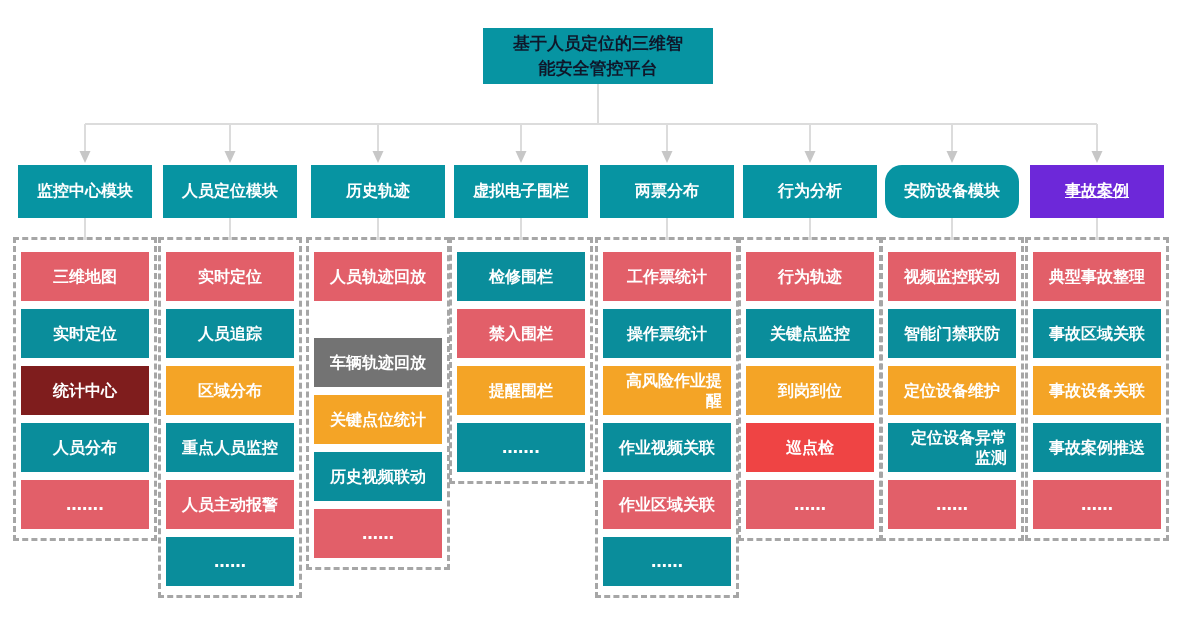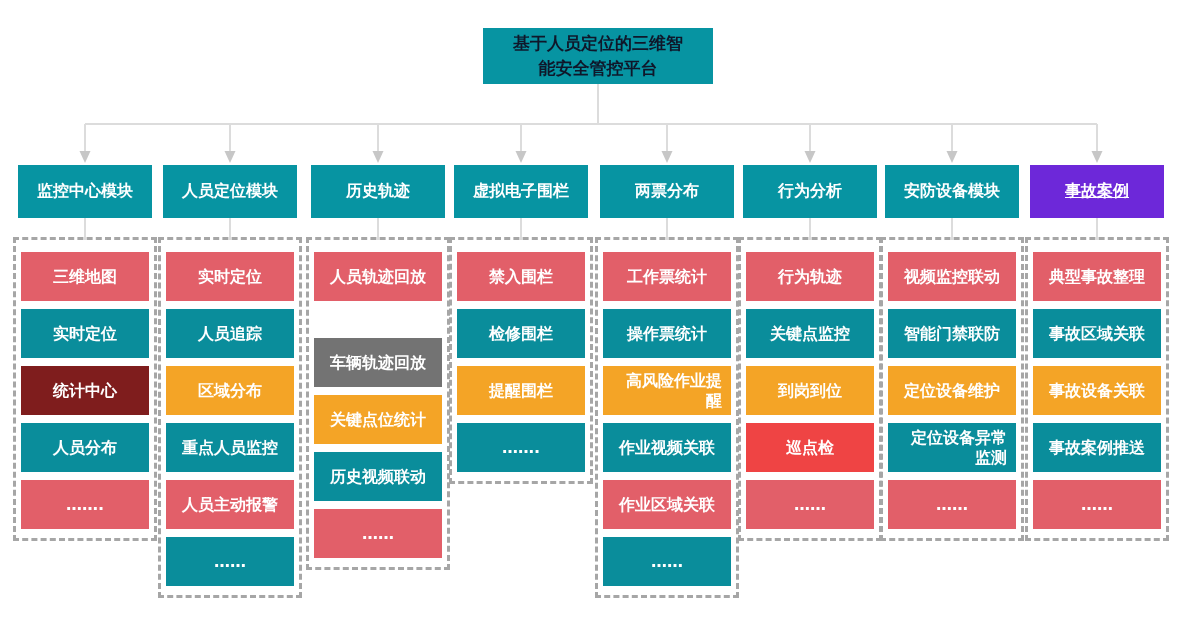--- a/index.html
+++ b/index.html
@@ -103,22 +103,22 @@
       <div class="feature-item" style="background-color: #737373; margin-top: 37px;">车辆轨迹回放</div>
       <div class="feature-item" style="background-color: rgb(244, 164, 38);">关键点位统计</div>
       <div class="feature-item" style="background-color: rgb(10, 141, 155);">历史视频联动</div>
       <div class="feature-item" style="background-color: rgb(226, 95, 105);">……</div>
     </div>
   </div>
 
   <div class="col" style="left:449px">
     <div class="module-header" style="background-color: rgb(7, 148, 162);">虚拟电子围栏</div>
     <div class="item-box">
+      <div class="feature-item" style="background-color: rgb(10, 141, 155);">检修围栏</div>
       <div class="feature-item" style="background-color: rgb(226, 95, 105);">禁入围栏</div>
-      <div class="feature-item" style="background-color: rgb(10, 141, 155);">检修围栏</div>
       <div class="feature-item" style="background-color: rgb(244, 164, 38);">提醒围栏</div>
       <div class="feature-item" style="background-color: rgb(10, 141, 155);">…….</div>
     </div>
   </div>
 
   <div class="col" style="left:595px">
     <div class="module-header" style="background-color: rgb(7, 148, 162);">两票分布</div>
     <div class="item-box">
       <div class="feature-item" style="background-color: rgb(226, 95, 105);">工作票统计</div>
       <div class="feature-item" style="background-color: rgb(10, 141, 155);">操作票统计</div>
@@ -134,21 +134,21 @@
     <div class="item-box">
       <div class="feature-item" style="background-color: rgb(226, 95, 105);">行为轨迹</div>
       <div class="feature-item" style="background-color: rgb(10, 141, 155);">关键点监控</div>
       <div class="feature-item" style="background-color: rgb(244, 164, 38);">到岗到位</div>
       <div class="feature-item" style="background-color: #ef4444;">巡点检</div>
       <div class="feature-item" style="background-color: rgb(226, 95, 105);">……</div>
     </div>
   </div>
 
   <div class="col" style="left:880px">
-    <div class="module-header" style="background-color: rgb(7, 148, 162);">安防设备模块</div>
+    <div class="module-header" style="background-color: rgb(7, 148, 162); border-radius: 17px;">安防设备模块</div>
     <div class="item-box">
       <div class="feature-item" style="background-color: rgb(226, 95, 105);">视频监控联动</div>
       <div class="feature-item" style="background-color: rgb(10, 141, 155);">智能门禁联防</div>
       <div class="feature-item" style="background-color: rgb(244, 164, 38);">定位设备维护</div>
       <div class="feature-item" style="background-color: rgb(10, 141, 155); padding-left: 12px;">定位设备异常监测</div>
       <div class="feature-item" style="background-color: rgb(226, 95, 105);">……</div>
     </div>
   </div>
 
   <div class="col" style="left:1025px">

